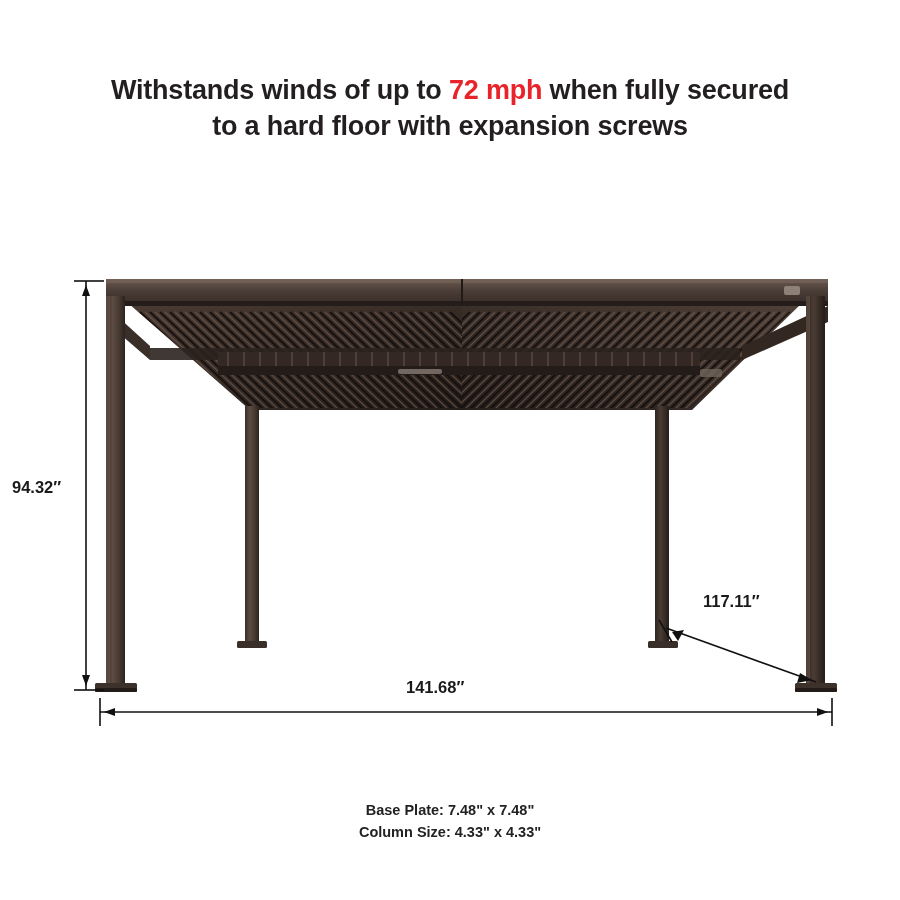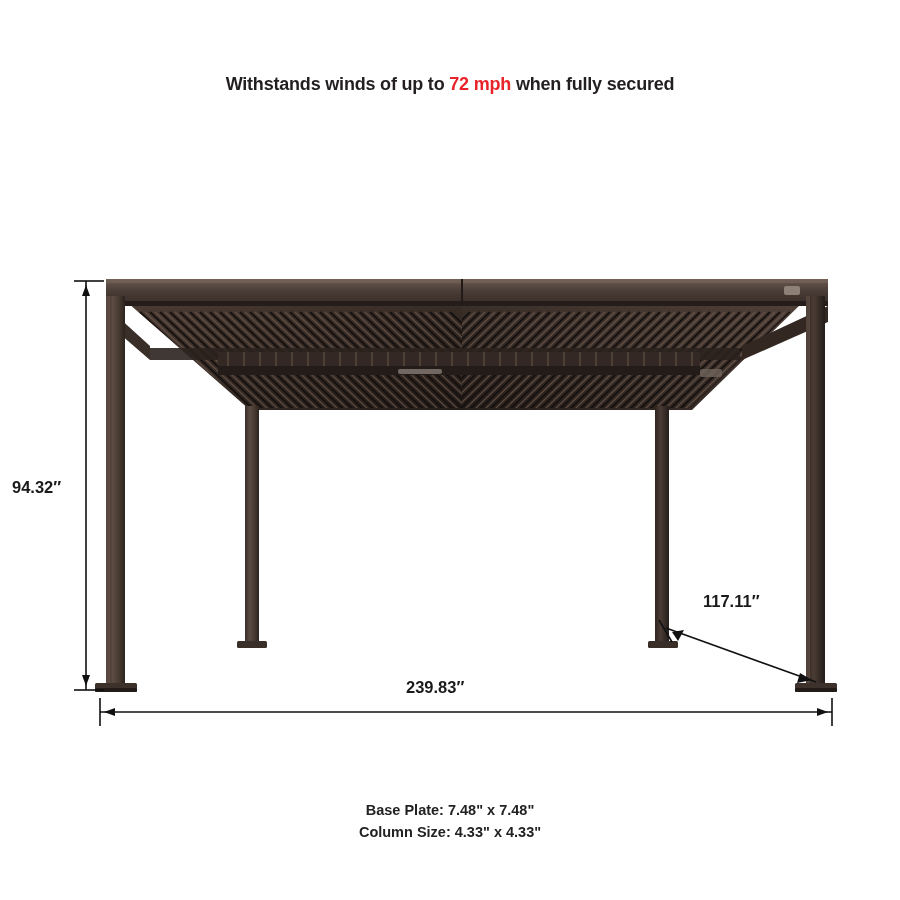--- a/index.html
+++ b/index.html
@@ -15,21 +15,21 @@
     position: relative;
   }
 
   
   .headline {
     position: absolute;
     top: 72px;
     left: 0;
     width: 900px;
     text-align: center;
-    font-size: 18px;
+    font-size: 27px;
     font-weight: bold;
     color: #231f20;
     line-height: 1.35;
     letter-spacing: -0.2px;
   }
   .headline .hl-line { display: block; white-space: nowrap; }
   .headline .accent { color: #e8232a; }
 
   
   .stage {
@@ -65,20 +65,21 @@
     color: #222222;
     line-height: 1.5;
   }
   .footnotes span { display: block; }
 </style>
 </head>
 <body>
 
 <div class="headline">
   <span class="hl-line"><span>Withstands winds of up to </span><span class="accent">72 mph</span><span> when fully secured</span></span>
+  <span class="hl-line">to a hard floor with expansion screws</span>
 </div>
 
 <div class="stage">
   <svg width="900" height="900" viewBox="0 0 900 900">
     <defs>
       <linearGradient id="gFrameTop" x1="0" y1="0" x2="0" y2="1">
         <stop offset="0%" stop-color="#6b5a50"></stop>
         <stop offset="45%" stop-color="#4a3c36"></stop>
         <stop offset="100%" stop-color="#362b26"></stop>
       </linearGradient>
@@ -367,20 +368,20 @@
       <g>
         <line x1="666" y1="628" x2="816" y2="682"></line>
         <line x1="659" y1="620" x2="672" y2="642"></line>
         <polygon points="672,632 684,630 678,641" fill="#111111" stroke="none"></polygon>
         <polygon points="812,680 800,673 797,683" fill="#111111" stroke="none"></polygon>
       </g>
     </g>
   </svg>
 
   <div class="dim-label" id="dim-height-label">94.32″</div>
-  <div class="dim-label" id="dim-width-label">239.83″</div>
+  <div class="dim-label" id="dim-width-label">141.68″</div>
   <div class="dim-label" id="dim-depth-label">117.11″</div>
 </div>
 
 <div class="footnotes">
   <span>Base Plate: 7.48" x 7.48"</span>
   <span>Column Size: 4.33" x 4.33"</span>
 </div>
 
 </body></html>

